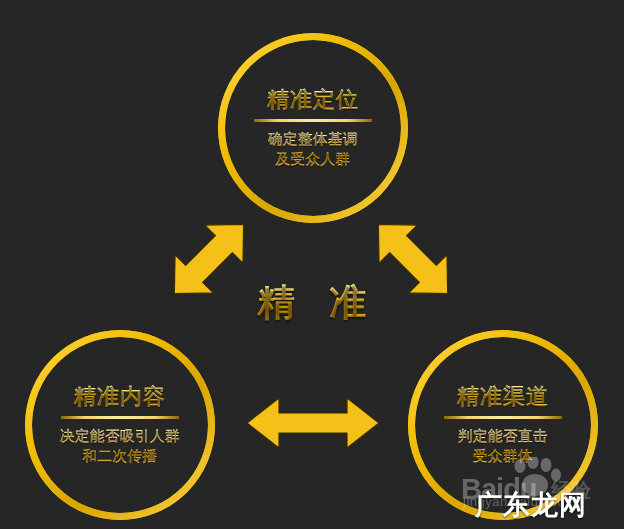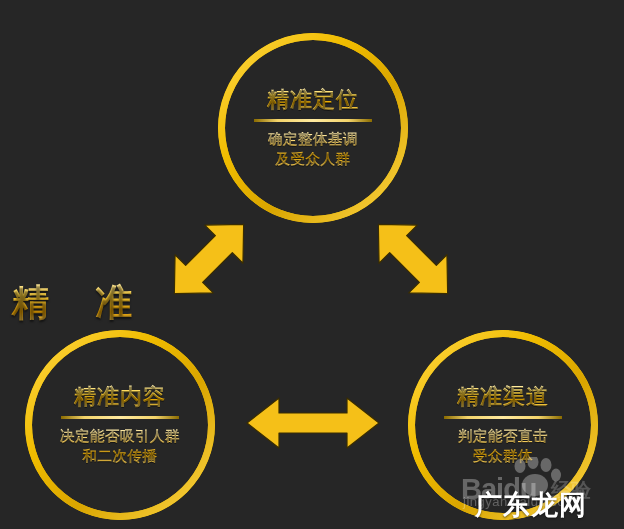--- a/index.html
+++ b/index.html
@@ -76,30 +76,30 @@
     text-shadow: 0 1px 0 rgba(0,0,0,.4);
     white-space: pre-line;
   }
 
   
   #center-label {
     position: absolute;
     left: 0;
     right: 0;
     top: 278px;
+    text-align: center;
     font-size: 37px;
     font-weight: bold;
     letter-spacing: 12px;
     text-indent: 12px;
     background: linear-gradient(180deg,#fff6cc 0%, #ffd23c 35%, #e09b00 68%, #ffdf7a 100%);
     -webkit-background-clip: text;
     background-clip: text;
     color: transparent;
     text-shadow: 0 2px 2px rgba(0,0,0,.5);
-    font-family: Liberation Mono, monospace;
   }
 
   
   .arrow { position: absolute; }
   #arrow-left-diag  { left: 148px; top: 192px; }
   #arrow-right-diag { left: 352px; top: 192px; }
   #arrow-bottom     { left: 243px; top: 392px; }
 
   
   #watermark {

